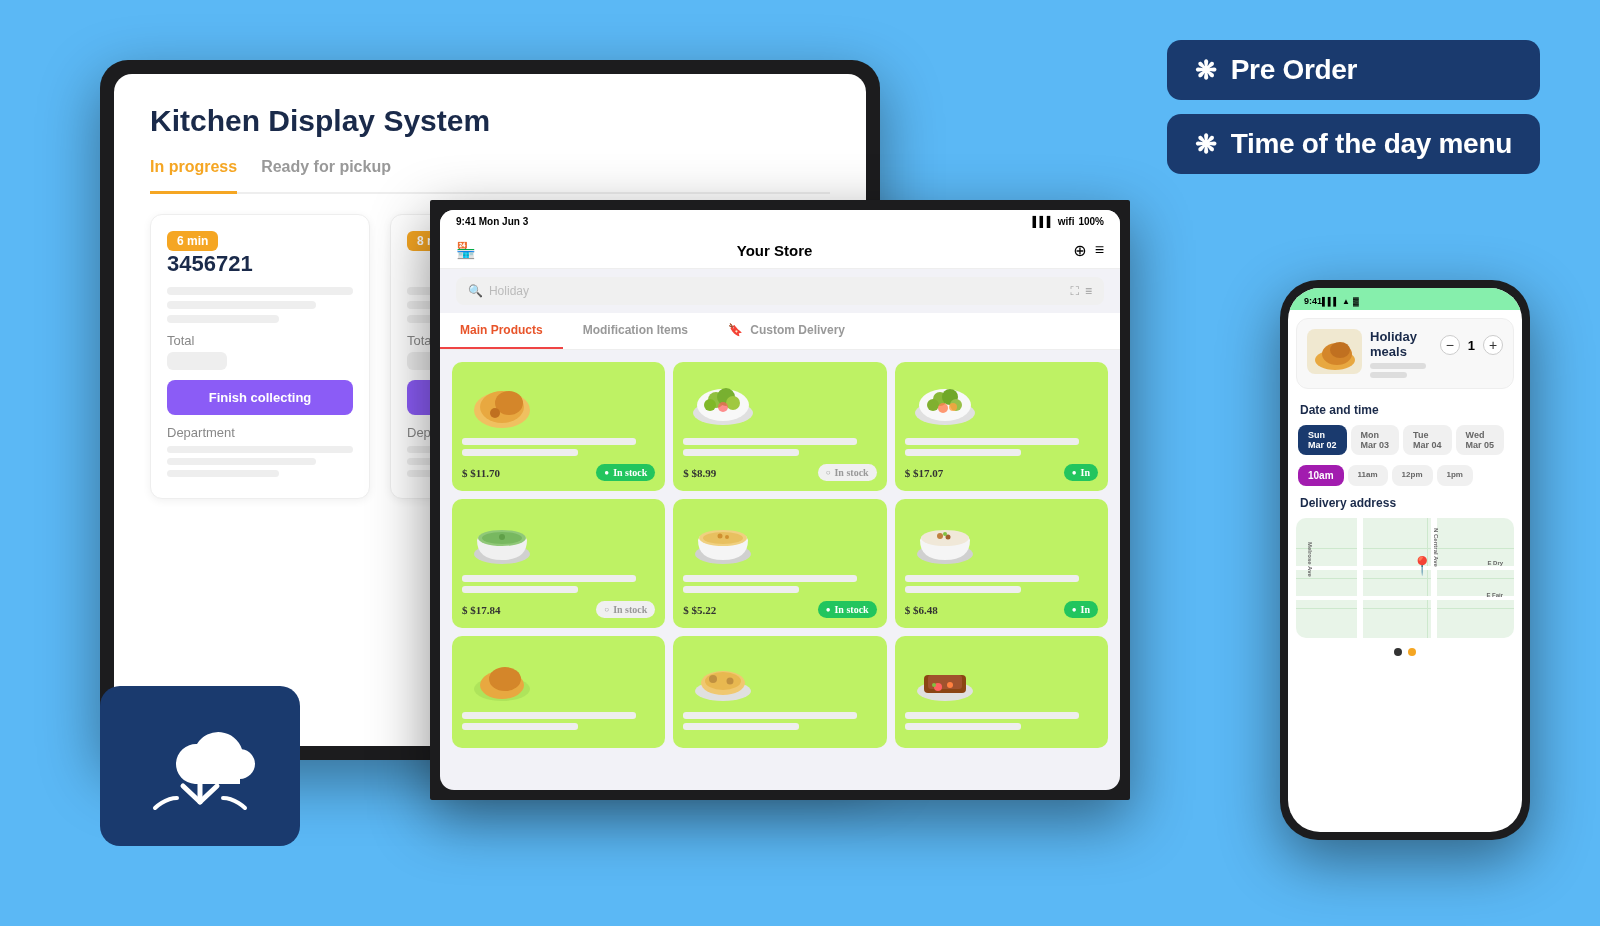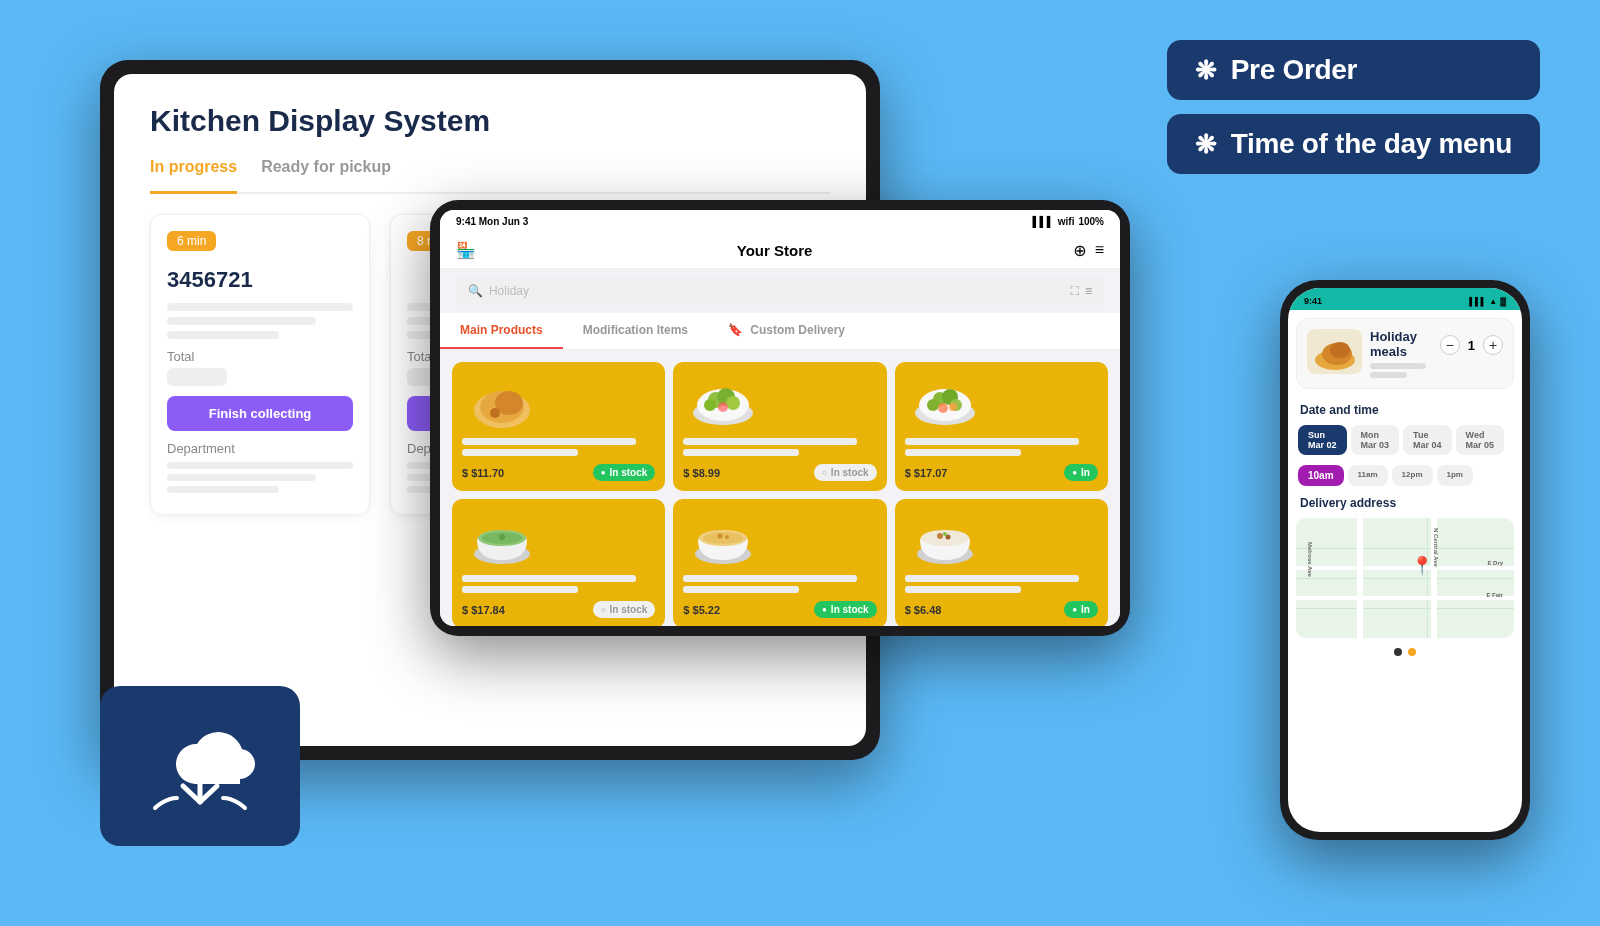--- a/index.html
+++ b/index.html
@@ -116,23 +116,23 @@
       padding: 16px;
       width: 220px;
       box-shadow: 0 2px 8px rgba(0,0,0,0.06);
     }
     .order-timer-badge {
       background: #f5a623;
       color: white;
       border-radius: 6px;
       padding: 3px 10px;
       font-size: 12px;
-      font-weight: 400;
+      font-weight: 700;
       display: inline-block;
-      margin-bottom: 16px;
+      margin-bottom: 0;
     }
     .order-number {
       font-size: 22px;
       font-weight: 800;
       color: #1a2a4a;
       margin-bottom: 10px;
     }
     .order-line {
       height: 8px;
       border-radius: 4px;
@@ -184,23 +184,23 @@
       border-radius: 4px;
       margin-bottom: 5px;
     }
 
     
     .ipad-container {
       position: absolute;
       top: 200px;
       left: 430px;
       width: 700px;
-      height: 436px;
+      height: 600px;
       background: #1c1c1e;
-      border-radius: 28px;
+      border-radius: 2px;
       padding: 10px;
       box-shadow: 0 20px 60px rgba(0,0,0,0.45);
       z-index: 15;
     }
     .ipad-screen {
       background: #f2f2f7;
       border-radius: 14px;
       width: 100%;
       height: 100%;
       overflow: hidden;
@@ -261,25 +261,26 @@
       color: #ff6b35;
     }
     .products-grid {
       display: grid;
       grid-template-columns: repeat(3, 1fr);
       gap: 0;
       background: #f2f2f7;
       padding: 8px;
     }
     .product-card {
-      background: #eab308;
+      background: #bef264;
       border-radius: 10px;
       margin: 4px;
       padding: 10px;
       overflow: hidden;
+      font-family: Liberation Serif, serif;
     }
     .product-img {
       width: 80px;
       height: 60px;
       border-radius: 8px;
       margin-bottom: 6px;
       display: flex;
       align-items: center;
       justify-content: center;
       overflow: hidden;
@@ -345,23 +346,22 @@
       z-index: 20;
     }
     .phone-screen {
       background: white;
       border-radius: 32px;
       width: 100%;
       height: 100%;
       overflow: hidden;
     }
     .phone-status-bar {
-      background: #14b8a6;
-      display: flex;
-      justify-content: space-between;
+      background: #86efac;
+      display: flex;
       align-items: center;
       padding: 8px 16px 4px;
       font-size: 9px;
       font-weight: 700;
     }
     
     .holiday-card {
       background: #f8f8f8;
       border-radius: 12px;
       margin: 8px;

